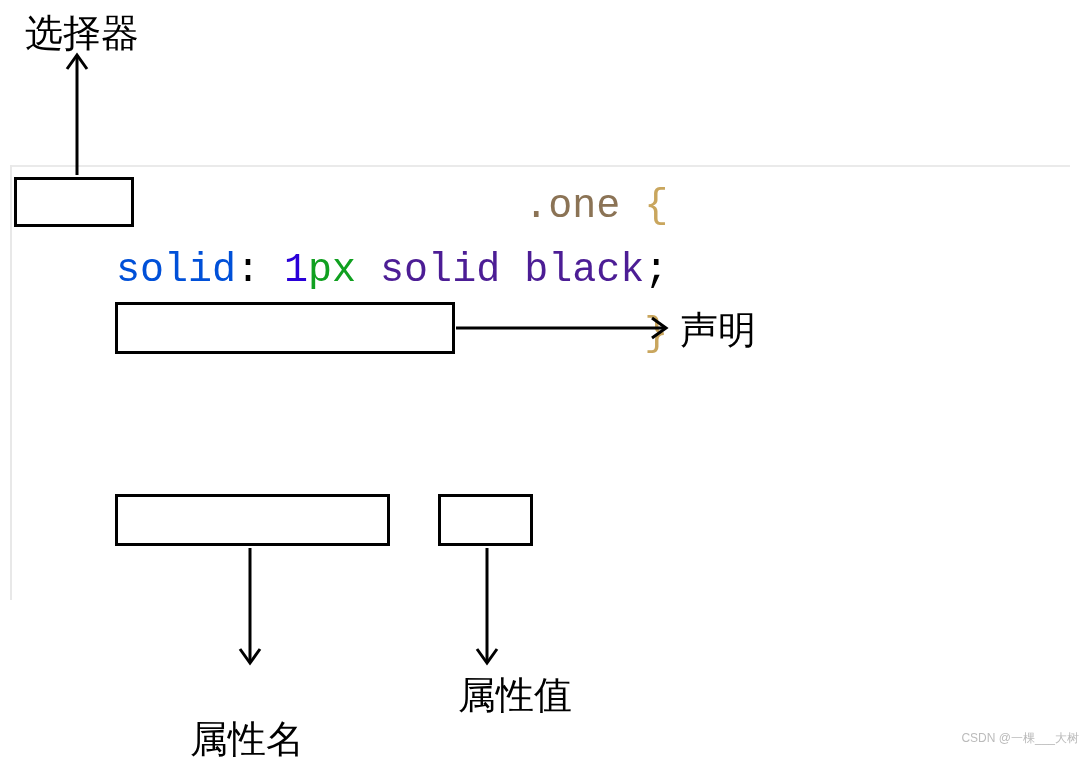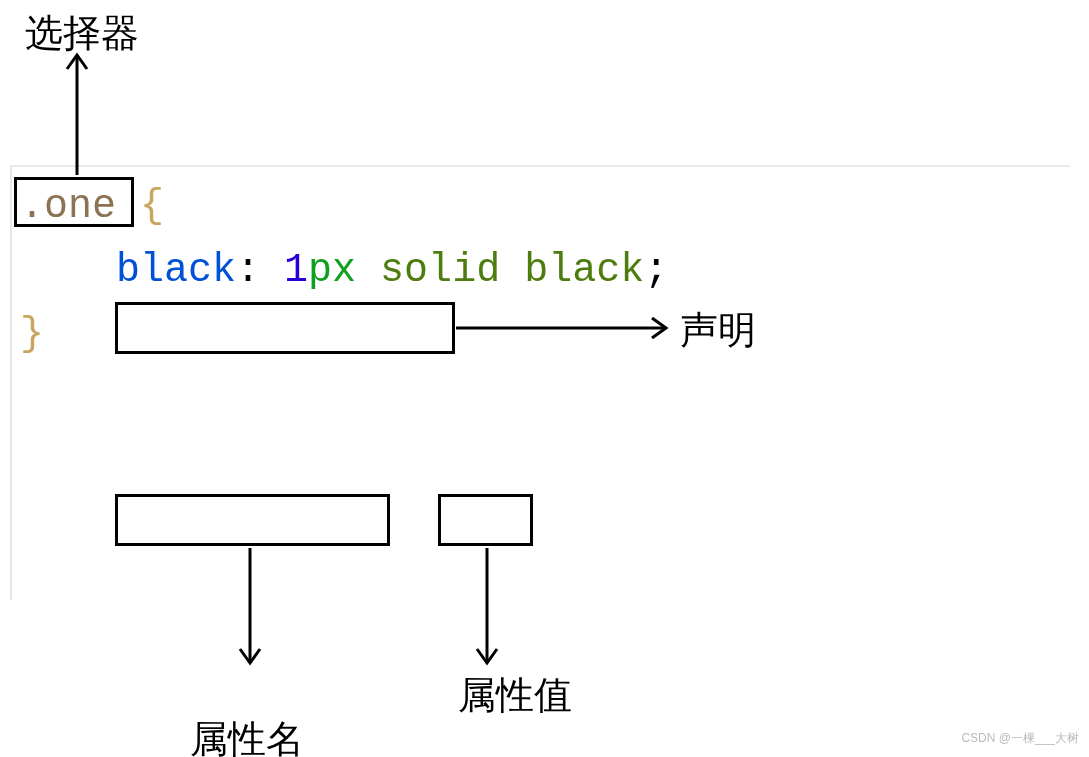--- a/index.html
+++ b/index.html
@@ -21,28 +21,29 @@
   }
   .code-area {
     position: absolute;
     left: 20px;
     top: 175px;
     font-size: 40px;
     line-height: 1.6;
   }
   .code-line {
     white-space: pre;
+    text-align: right;
   }
   .selector { color: #8b7355; }
   .brace { color: #c9a65e; }
   .prop { color: #0050d8; }
   .colon { color: #000; }
   .num { color: #2a00d8; }
   .unit { color: #10a020; }
-  .val { color: #4d7c0f; }
+  .val { color: #4c1d95; }
   .semi { color: #000; }
   .box {
     position: absolute;
     border: 3px solid #000;
     background: transparent;
   }
   .watermark {
     position: absolute;
     right: 10px;
     bottom: 10px;
@@ -77,21 +78,21 @@
 <div class="gutter-top"></div>
 <div class="gutter-line"></div>
 
 <div class="label" style="left:25px; top:8px;">选择器</div>
 <div class="label" style="left:680px; top:305px;">声明</div>
 <div class="label" style="left:190px; top:670px;margin-top:44px;">属性名</div>
 <div class="label" style="left:458px; top:670px;">属性值</div>
 
 <div class="code-area">
   <div class="code-line"><span class="selector">.one</span> <span class="brace">{</span></div>
-  <div class="code-line">    <span class="prop">black</span><span class="colon">:</span> <span class="num">1</span><span class="unit">px</span><span class="val"> solid black</span><span class="semi">;</span></div>
+  <div class="code-line">    <span class="prop">solid</span><span class="colon">:</span> <span class="num">1</span><span class="unit">px</span><span class="val"> solid black</span><span class="semi">;</span></div>
   <div class="code-line"><span class="brace">}</span></div>
 </div>
 
 <div class="box" style="left:14px; top:177px; width:120px; height:50px;"></div>
 <div class="box" style="left:115px; top:302px; width:340px; height:52px;"></div>
 <div class="box" style="left:115px; top:494px; width:275px; height:52px;"></div>
 <div class="box" style="left:438px; top:494px; width:95px; height:52px;"></div>
 
 <svg class="arrow" style="left:75px; top:55px;" width="4" height="120">
   <line x1="2" y1="0" x2="2" y2="120" stroke="#000" stroke-width="3"></line>

